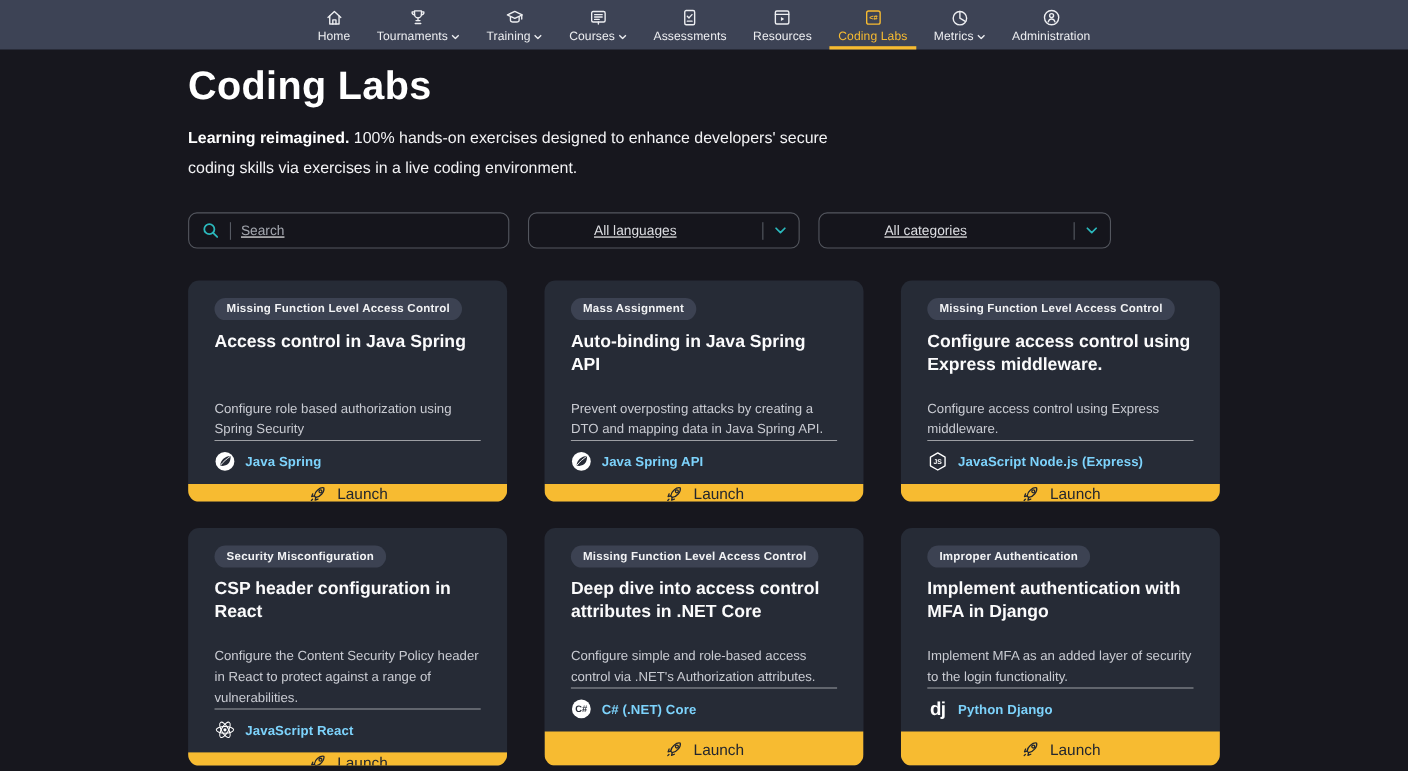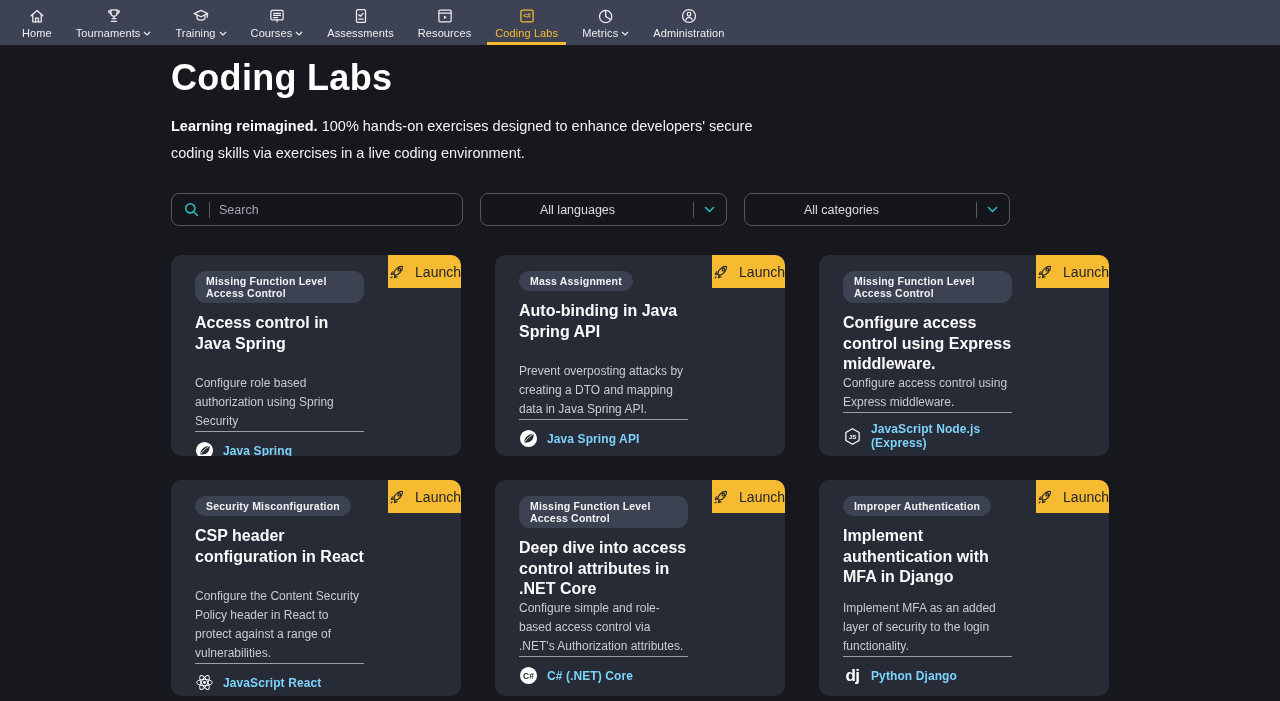--- a/index.html
+++ b/index.html
@@ -5,21 +5,21 @@
   * { margin:0; padding:0; box-sizing:border-box; }
   html,body { width:1280px; height:701px; overflow:hidden; }
   body {
     background:#17171E;
     font-family:"Liberation Sans", sans-serif;
     color:#fff;
   }
   
   .topnav {
     height:45px; background:#3D4355;
-    display:flex; justify-content:flex-start; align-items:stretch;
+    display:flex; justify-content:center; align-items:stretch;
     padding:0 10px;
   }
   .nav-group { display:flex; align-items:stretch; }
   .nav-item {
     position:relative;
     display:flex; flex-direction:column; align-items:center; justify-content:center;
     gap:2px; padding:4px 12px 3px; cursor:pointer;
     color:#EDEEF1; font-size:11px; white-space:nowrap;
   }
   .nav-item svg { display:block; }
@@ -27,21 +27,21 @@
   .nav-item.active { color:#F7BB31; }
   .nav-item.active .nav-underline {
     position:absolute; left:4px; right:4px; bottom:0; height:3px; background:#F7BB31;
   }
   
   .main { padding:12px 171px 0; }
   .page-title { font-size:36px; font-weight:700; letter-spacing:.3px; margin-bottom:14px; }
   .page-subtitle { font-size:14.5px; line-height:27px; max-width:625px; color:#F2F2F4; }
   .page-subtitle b { font-weight:700; color:#fff; }
   
-  .filters { display:flex; gap:17px; margin-top:26px; }
+  .filters { display:flex; gap:17px; margin-top:26px;text-decoration:underline; }
   .filter-box {
     height:33px; border:1px solid #54575F; border-radius:8px;
     display:flex; align-items:center; padding:0 11px; background:#15151C;
   }
   .search-box { width:292px; gap:9px; }
   .search-box input {
     flex:1; background:transparent; border:none; outline:none;
     color:#E8E9EC; font-size:12.5px; font-family:"Liberation Sans",sans-serif;
   }
   .search-box input::placeholder { color:#A3A6AE; }
@@ -51,21 +51,21 @@
   .select-categories { width:266px; }
   .select-value { font-size:12.5px; color:#DCDDE1;margin-left:48px; }
   .select-right { display:flex; align-items:center; gap:10px; }
   
   .cards {
     margin-top:29px;
     display:grid; grid-template-columns:repeat(3,290px); column-gap:34px; row-gap:24px;
   }
   .card {
     background:#262B36; border-radius:10px; overflow:hidden;
-    display:flex; 
+    display:flex; flex-direction:column;
   }
   .row1 .card, .card.r1 { height:201px; }
   .card.r2 { height:216px; }
   .card-body { flex:1; display:flex; flex-direction:column; padding:16px 24px 0; }
   .badge {
     align-self:flex-start; background:#3C4252; color:#F2F3F5;
     font-size:10.5px; font-weight:700; letter-spacing:.2px;
     padding:4px 11px; border-radius:11px;
   }
   .card-title {

